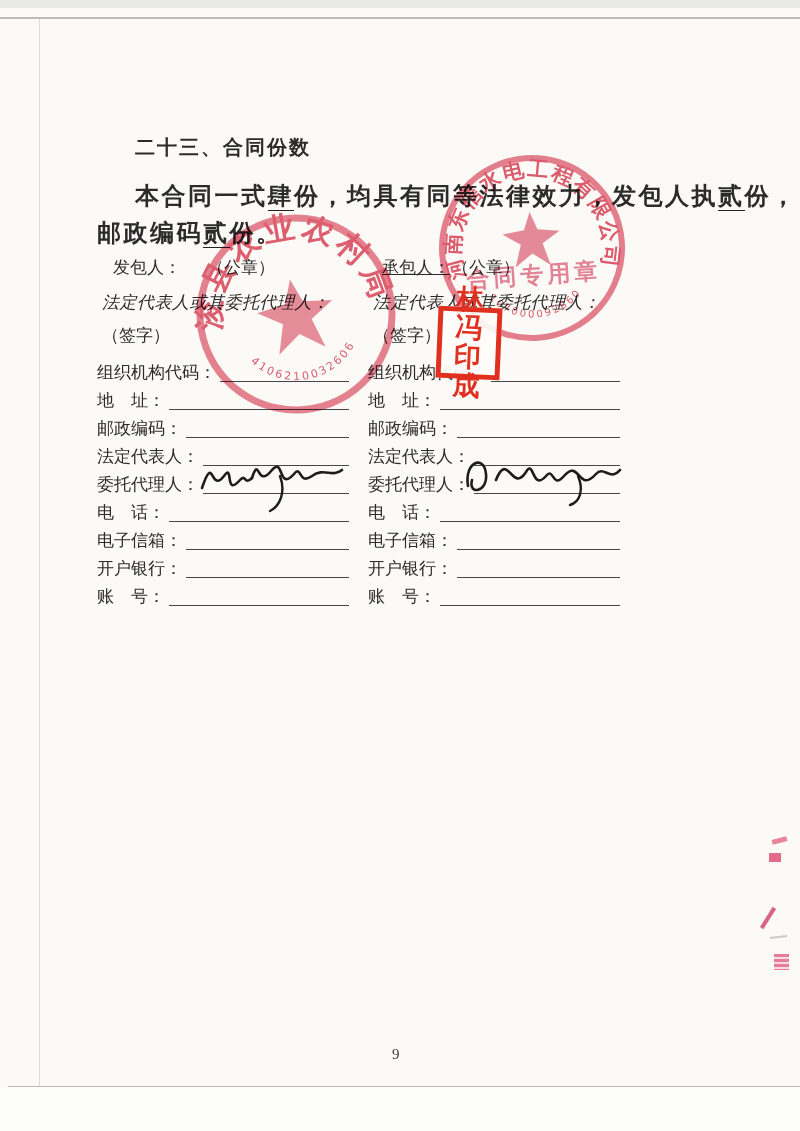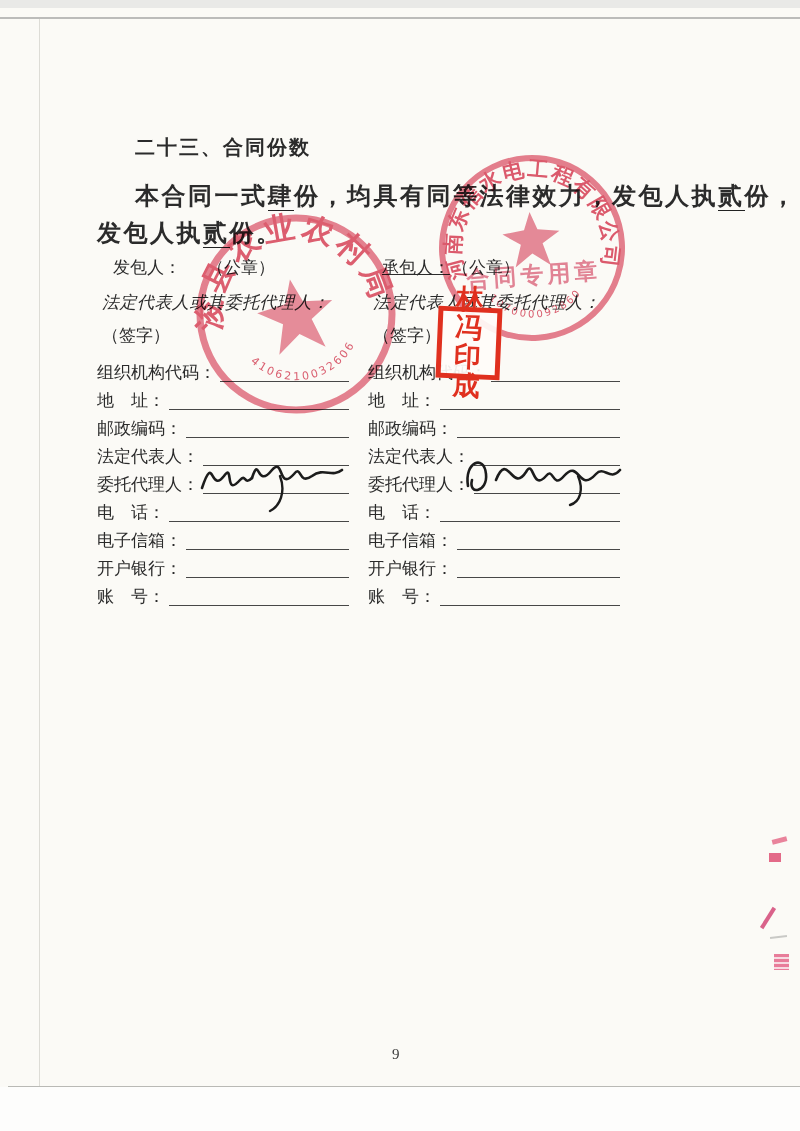--- a/index.html
+++ b/index.html
@@ -68,21 +68,21 @@
 <div class="page">
 
   <div class="scan-top-edge"></div>
   <div class="scan-left-fold"></div>
   <div class="scan-bottom-edge"></div>
   <div class="scan-below"></div>
 
   <div class="section-title">二十三、合同份数</div>
 
   <div class="para-line para-1"><span>本合同一式</span><span class="u-char">肆</span><span>份，均具有同等法律效力，发包人执</span><span class="u-char">贰</span><span>份，</span></div>
-  <div class="para-line para-2"><span>发包人执</span><span class="u-char">贰</span><span>份。</span></div>
+  <div class="para-line para-2"><span>邮政编码</span><span class="u-char">贰</span><span>份。</span></div>
 
   <div class="col col-left">
     <div class="party-line">
       <span class="party-label">发包人：</span>
       <span class="seal-hint">（公章）</span>
     </div>
     <div class="rep-line">法定代表人或其委托代理人：</div>
     <div class="sign-hint">（签字）</div>
     <div class="rows">
       <div class="form-row">

